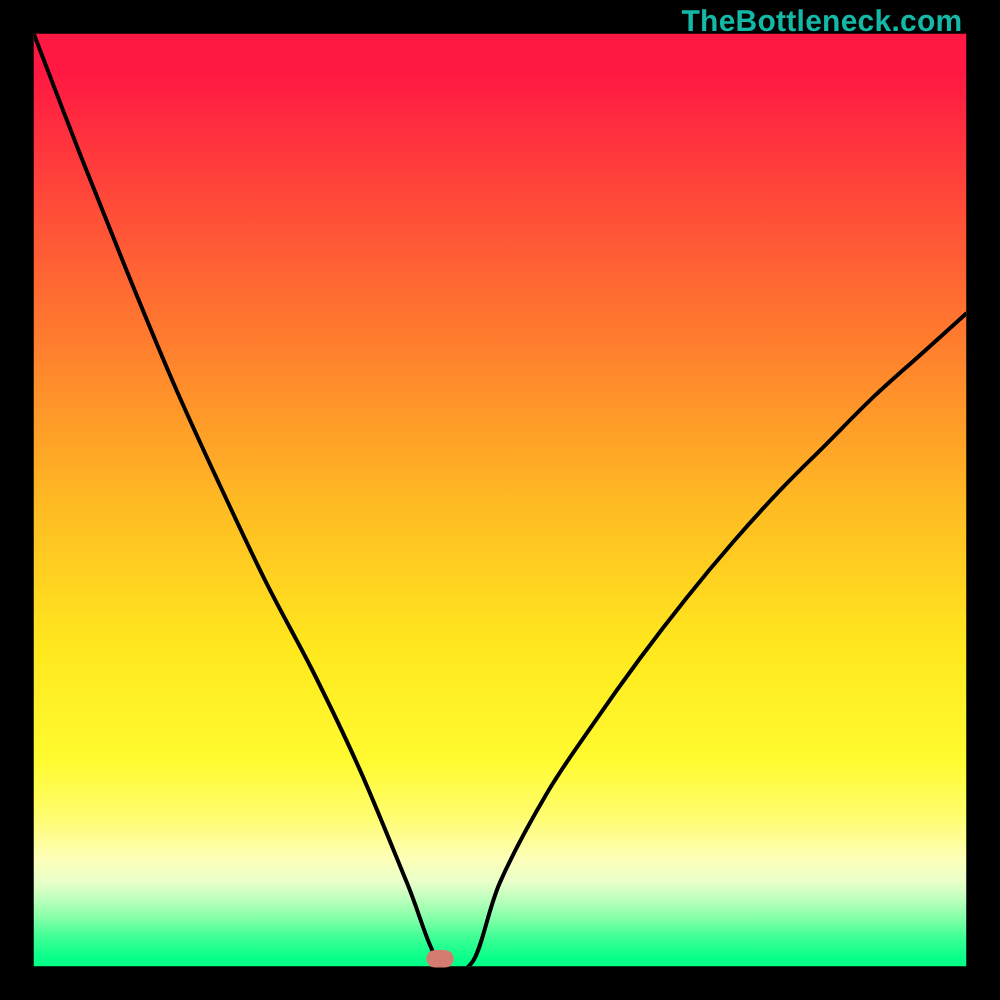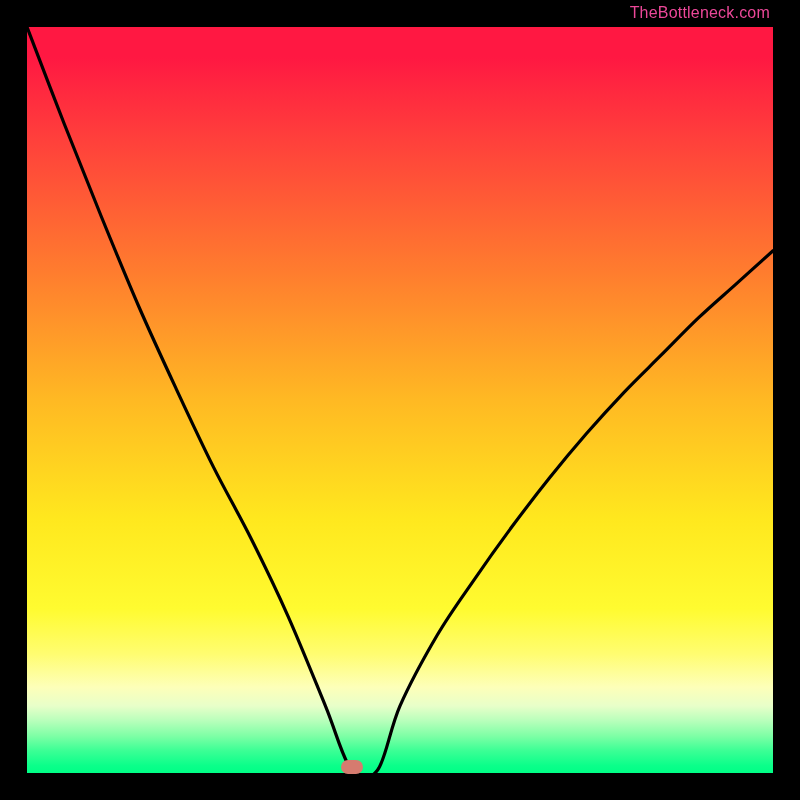--- a/index.html
+++ b/index.html
@@ -41,23 +41,23 @@
       #7fffa6 95%,
       #3cff95 97%,
       #0bff8a 99%,
       #00ff86 100%
     );
   }
   .watermark {
     position: absolute;
     top: 4px;
     right: 30px;
-    color: #ec4899;
-    font-size: 16px;
-    font-weight: 400;
+    color: #14b8a6;
+    font-size: 24px;
+    font-weight: 700;
     letter-spacing: 0.2px;
     user-select: none;
   }
   svg.curve {
     position: absolute;
     left: 0;
     top: 0;
     width: 746px;
     height: 746px;
   }

